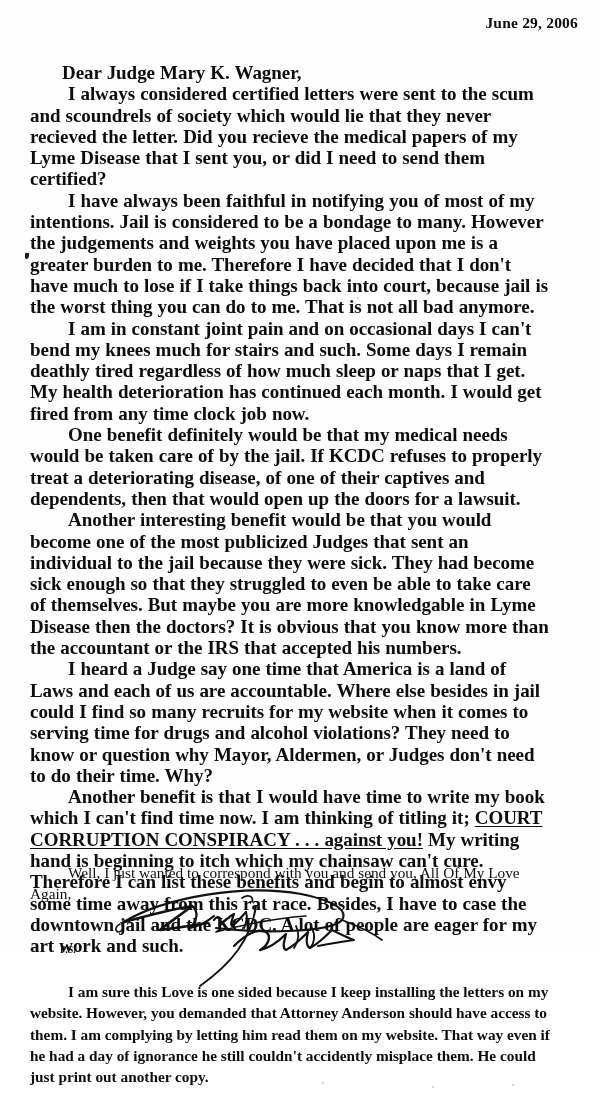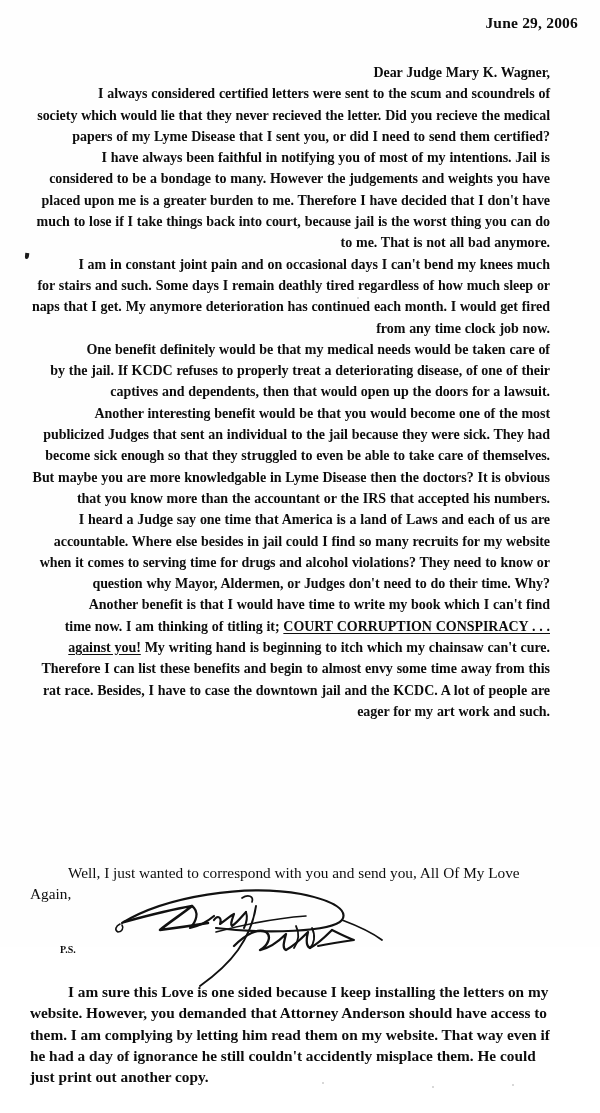--- a/index.html
+++ b/index.html
@@ -29,23 +29,23 @@
     font-size: 15.5px;
     letter-spacing: 0.2px;
     white-space: nowrap;
   }
   .letter-body {
     position: absolute;
     top: 62px;
     left: 30px;
     width: 520px;
     font-weight: bold;
-    font-size: 14px;
+    font-size: 19px;
     line-height: 21.3px;
-    text-align: right;
+    text-align: left;
     letter-spacing: -0.05px;
     word-spacing: 0.4px;
   }
   .salutation {
     margin: 0 0 0 32px;
     font-weight: bold;
   }
   p.para {
     margin: 0;
     text-indent: 38px;
@@ -116,21 +116,21 @@
   <div class="date-line">June 29, 2006</div>
 
   <div class="letter-body">
 
     <p class="salutation">Dear Judge Mary K. Wagner,</p>
 
     <p class="para">I always considered certified letters were sent to the scum and scoundrels of society which would lie that they never recieved the letter.  Did you recieve the medical papers of my Lyme Disease that I sent you, or did I need to send them certified?</p>
 
     <p class="para">I have always been faithful in notifying you of most of my intentions.  Jail is considered to be a bondage to many.  However the judgements and weights you have placed upon me is a greater burden to me.  Therefore I have decided that I don't have much to lose if I take things back into court, because jail is the worst thing you can do to me.  That is not all bad anymore.</p>
 
-    <p class="para">I am in constant joint pain and on occasional days I can't bend my knees much for stairs and such.  Some days I remain deathly tired regardless of how much sleep or naps that I get.  My anymore deterioration has continued each month.  I would get fired from any time clock job now.</p>
+    <p class="para">I am in constant joint pain and on occasional days I can't bend my knees much for stairs and such.  Some days I remain deathly tired regardless of how much sleep or naps that I get.  My health deterioration has continued each month.  I would get fired from any time clock job now.</p>
 
 
     <p class="para">One benefit definitely would be that my medical needs would be taken care of by the jail.  If KCDC refuses to properly treat a deteriorating disease, of one of their captives and dependents, then that would open up the doors for a lawsuit.</p>
 
     <p class="para">Another interesting benefit would be that you would become one of the most publicized Judges that sent an individual to the jail because they were sick.  They had become sick enough so that they struggled to even be able to take care of themselves.  But maybe you are more knowledgable in Lyme Disease then the doctors?  It is obvious that you know more than the accountant or the IRS that accepted his numbers.</p>
 
     <p class="para">I heard a Judge say one time that America is a land of Laws and each of us are accountable.  Where else besides in jail could I find so many recruits for my website when it comes to serving time for drugs and alcohol violations?  They need to know or question why Mayor, Aldermen, or Judges don't need to do their time.  Why?</p>
 
     <p class="para"><span>Another benefit is that I would have time to write my book which I can't find time now.  I am thinking of titling it; </span><span class="u-title">COURT CORRUPTION CONSPIRACY . . . against you!</span><span>  My writing hand is beginning to itch which my chainsaw can't cure.  Therefore I can list these benefits and begin to almost envy some time away from this rat race.  Besides, I have to case the downtown jail and the KCDC.  A lot of people are eager for my art work and such.</span></p>
 

